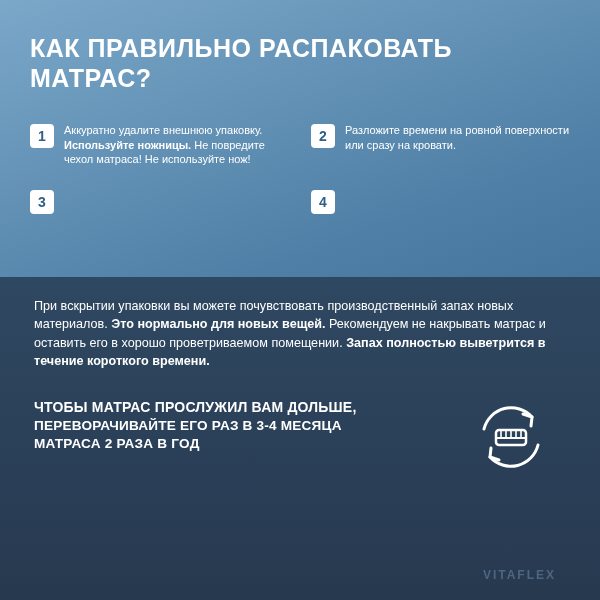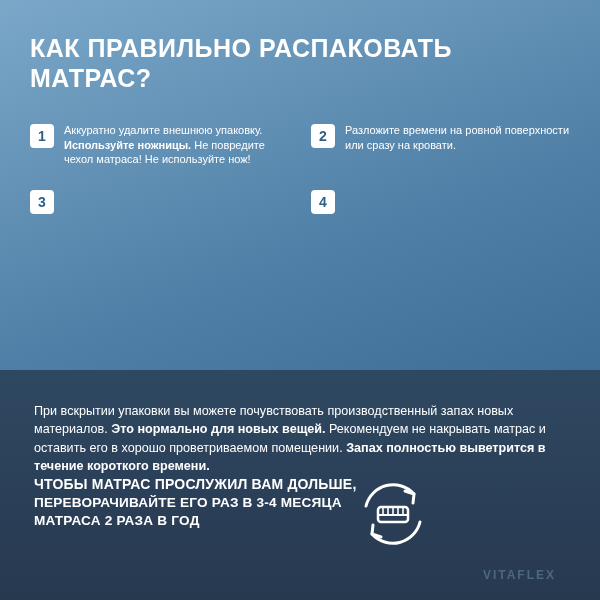--- a/index.html
+++ b/index.html
@@ -55,35 +55,36 @@
   .step-text {
     color: #ffffff;
     font-size: 11px;
     line-height: 1.32;
   }
   .step-text b { font-weight: bold; }
   
   .bottom {
     position: absolute;
     left: 0; right: 0; bottom: 0;
-    height: 230px;
+    height: 323px;
     background: #2b4058;
     background: linear-gradient(180deg, #2f4861 0%, #2a3f57 60%, #27394f 100%);
-    padding: 32px 34px 0 34px;
+    padding: 20px 34px 0 34px;
   }
   .note {
     color: #ffffff;
     font-size: 12.6px;
     line-height: 1.45;
   }
   .note b { font-weight: bold; }
   .advice-wrap {
+    margin-top: 28px;
     display: flex;
     align-items: flex-start;
-    justify-content: flex-start;
+    justify-content: space-between;
   }
   .advice {
     color: #ffffff;
     font-size: 13.6px;
     font-weight: bold;
     line-height: 1.35;
     text-transform: uppercase;
     letter-spacing: 0.2px;
   }
   .advice .line1 { font-size: 14px; }

